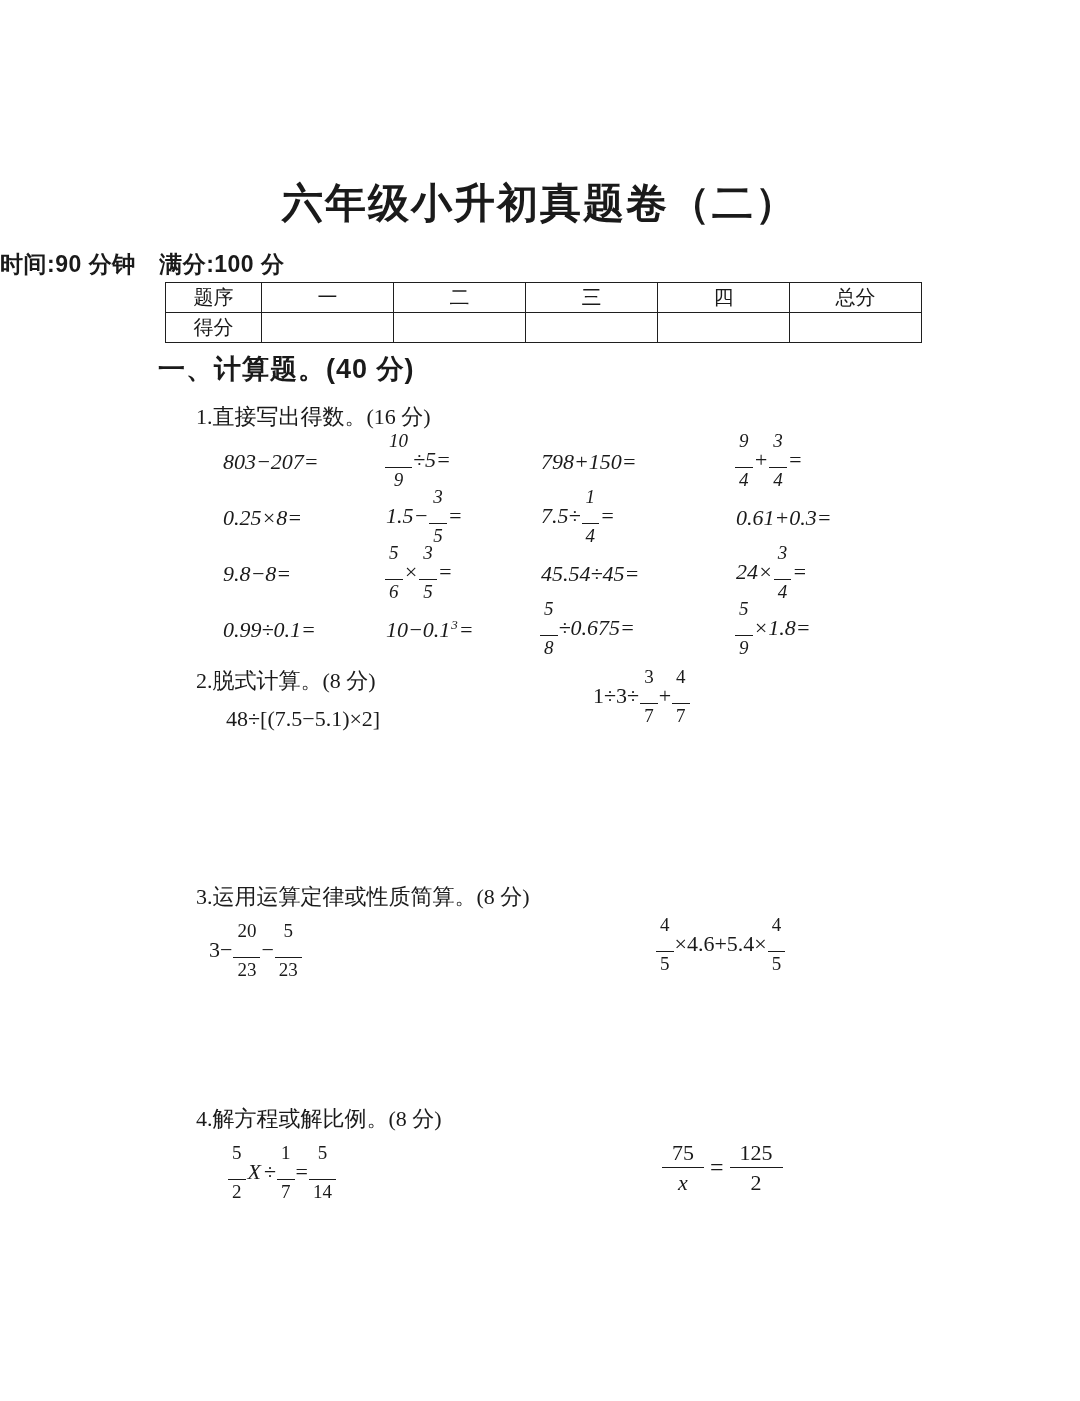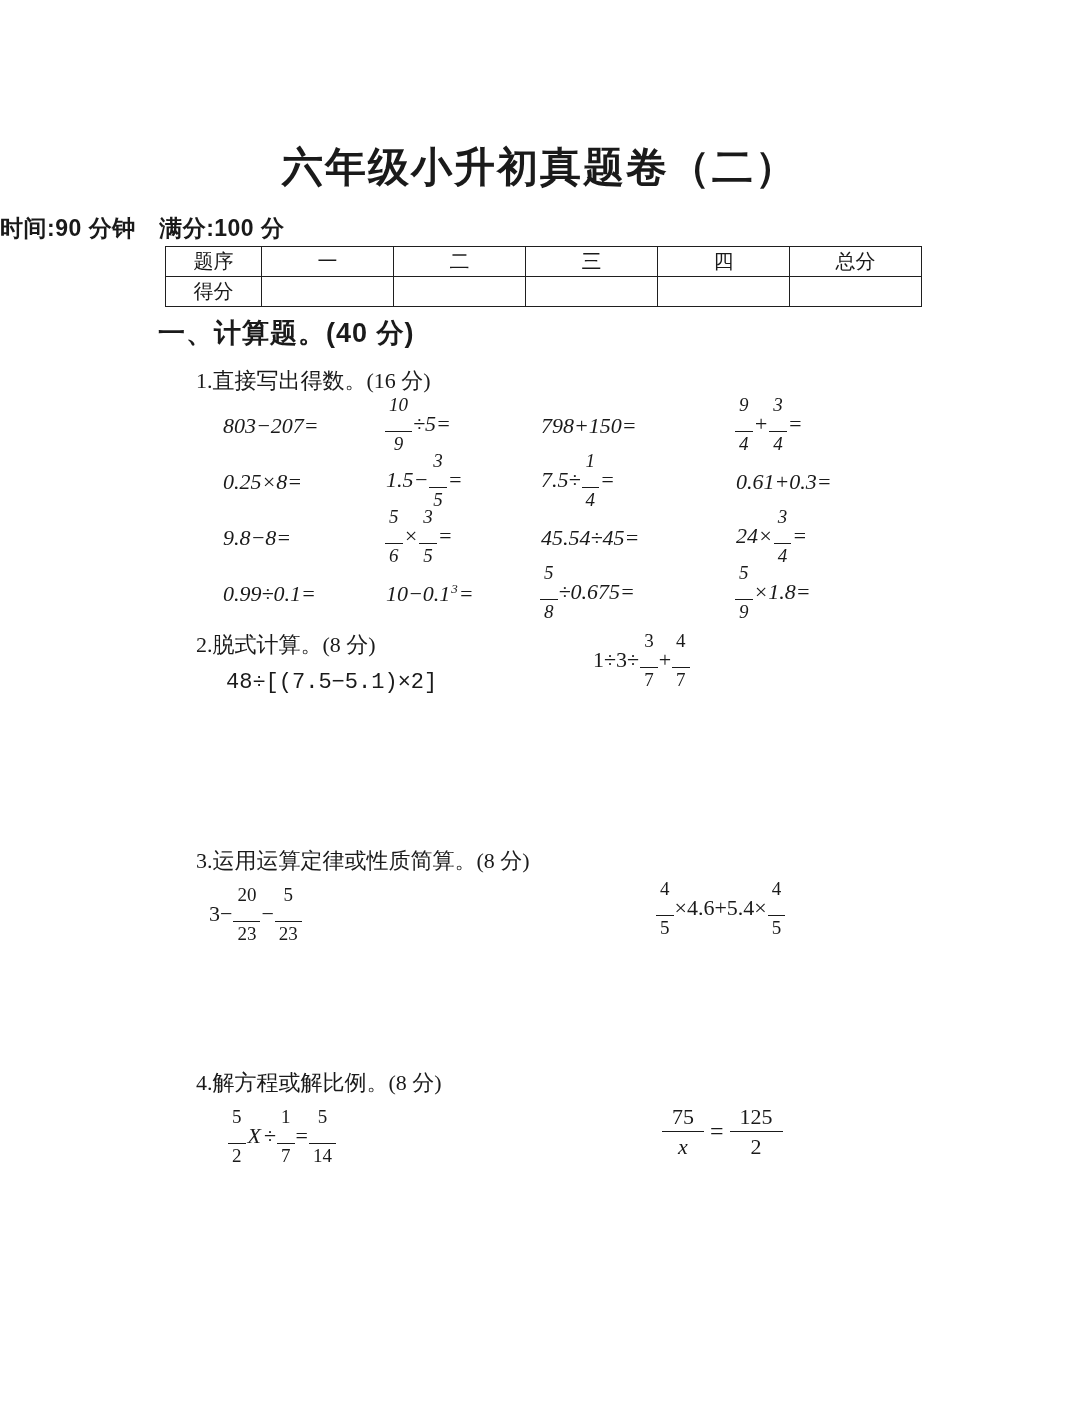--- a/index.html
+++ b/index.html
@@ -3,20 +3,21 @@
 <meta charset="utf-8">
 <style>
   html,body{margin:0;padding:0;background:#ffffff;}
   .page{
     position:relative;
     width:1080px;height:1360px;
     background:#ffffff;
     color:#1a1a1a;
     font-family:"Liberation Serif","DejaVu Serif",serif;
     overflow:hidden;
+    margin-top:36px;
   }
   .hei{font-family:"Liberation Sans","DejaVu Sans",sans-serif;}
 
   .title{
     position:absolute;top:140px;left:0;width:100%;
     text-align:center;
     font-size:41px;font-weight:700;letter-spacing:2px;
   }
   .subtitle{
     position:absolute;top:213px;left:0;width:100%;
@@ -84,21 +85,21 @@
     padding:2px 4px 0 4px;
   }
   .math sup{
     font-size:13px;
     vertical-align:super;
     line-height:0;
   }
   .it{font-style:italic;padding:0 2px;}
 
   .expr{position:absolute;}
-  .q2-left{left:225px;top:670px;font-family:Liberation Mono, monospace;}
+  .q2-left{left:225px;top:670px;}
   .q2-right{left:592px;top:632px;}
   .q3-left{left:208px;top:886px;}
   .q3-right{left:656px;top:880px;}
   .q4-left{left:228px;top:1108px;}
   .q4-right{left:662px;top:1106px;}
 
   .eq-large{font-size:24px;}
   .eq-large .frac{font-size:22px;}
   .eq-large .frac .num{padding:1px 10px 3px 10px;border-bottom-width:1.7px;}
   .eq-large .frac .den{padding:3px 10px 0 10px;}

